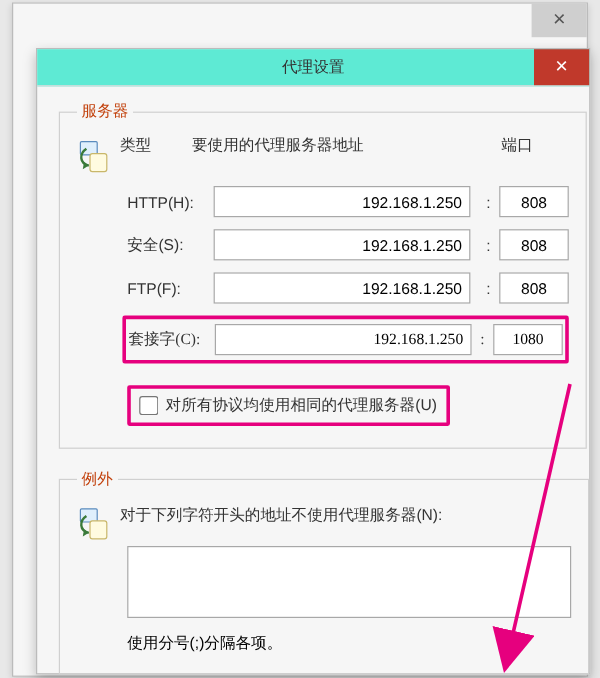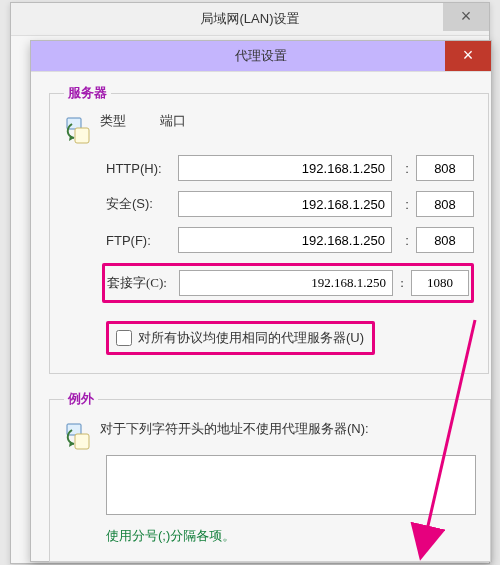--- a/index.html
+++ b/index.html
@@ -3,55 +3,54 @@
 <meta charset="utf-8">
 <style>
   html,body{margin:0;padding:0;font-family:"Microsoft YaHei","Segoe UI",Arial,sans-serif;font-size:13px;color:#333;background:#f0f0f0;}
   .stage{position:relative;width:500px;height:565px;overflow:hidden;background:#e8e8e8;}
   
   .parent{position:absolute;left:10px;top:2px;width:478px;height:560px;background:#f6f6f6;border:1px solid #bbb;box-shadow:0 2px 6px rgba(0,0,0,.15);}
   .parent-title{position:relative;height:32px;line-height:32px;text-align:center;background:#f0f0f0;border-bottom:1px solid #ddd;color:#333;}
   .win-close{position:absolute;top:0;right:0;width:46px;height:28px;background:#cfcfcf;color:#555;text-align:center;line-height:26px;font-size:18px;}
   
   .dialog{position:absolute;left:30px;top:40px;width:460px;height:520px;background:#f6f6f6;border:1px solid #bbb;box-shadow:0 4px 10px rgba(0,0,0,.25);}
-  .dlg-title{position:relative;height:30px;line-height:30px;text-align:center;background:#c4b5fd;border-bottom:1px solid #ddd;}
+  .dlg-title{position:relative;height:30px;line-height:30px;text-align:center;background:#5eead4;border-bottom:1px solid #ddd;}
   .dlg-close{position:absolute;top:0;right:0;width:46px;height:30px;background:#c0392b;color:#fff;text-align:center;line-height:28px;font-size:18px;}
   .dlg-body{padding:12px 18px 0 18px;}
   fieldset{border:1px solid #d0d0d0;padding:10px 14px 16px 14px;margin:0 0 16px 0;}
-  legend{padding:0 4px;color:#a21caf;font-weight:bold;}
+  legend{padding:0 4px;color:#c2410c;}
   .icon-cell{width:36px;vertical-align:top;padding-top:4px;}
   .hdr-row{display:flex;align-items:center;margin-bottom:10px;margin-left:42px;}
   .hdr-type{width:60px;font-family:Liberation Mono, monospace;}
   .hdr-addr{flex:1;padding-left:0;}
   .hdr-port{width:56px;text-align:left;}
   .row{display:flex;align-items:center;margin:6px 0 10px 42px;}
   .lbl{width:72px;}
   .addr{flex:1;}
   .addr input{width:200px;height:22px;border:1px solid #a8a8a8;padding:1px 6px;font-size:13px;font-family:inherit;background:#fff;text-align:right;}
   .colon{width:18px;text-align:center;}
   .port input{width:44px;height:22px;border:1px solid #a8a8a8;padding:1px 6px;font-size:13px;font-family:inherit;background:#fff;text-align:center;}
   .hl{border:3px solid #e6007e;border-radius:2px;padding:4px 2px;margin:4px 0 12px 38px;font-family:Liberation Serif, serif;}
   .hl .lbl{width:72px;margin-left:0;}
   .hl-row{display:flex;align-items:center;}
   .chk-wrap{margin:6px 0 2px 42px;display:inline-flex;align-items:center;border:3px solid #e6007e;padding:3px 8px 3px 3px;border-radius:2px;}
   .chk-wrap input{margin-right:6px;width:16px;height:16px;}
   .except-text{margin:2px 0 8px 42px;}
   .except-area textarea{display:block;margin-left:42px;width:360px;height:50px;border:1px solid #a8a8a8;resize:none;font-family:inherit;font-size:13px;padding:4px;background:#fff;}
-  .hint{margin:12px 0 0 42px;color:#15803d;}
+  .hint{margin:12px 0 0 42px;color:#000000;}
   .topicon{display:flex;}
   
   .arrow{position:absolute;pointer-events:none;}
 </style>
 </head>
 <body>
 
 <div class="stage">
 
   <div class="parent">
-    <div class="parent-title">局域网(LAN)设置</div>
     <div class="win-close">×</div>
   </div>
 
   <div class="dialog">
     <div class="dlg-title">代理设置</div>
     <div class="dlg-close">×</div>
 
     <div class="dlg-body">
 
       <fieldset>
@@ -62,20 +61,21 @@
             <svg width="30" height="30" viewBox="0 0 30 30">
               <rect x="3" y="2" width="14" height="11" rx="1" fill="#dfeffc" stroke="#5a8bbd"></rect>
               <rect x="11" y="12" width="14" height="15" rx="2" fill="#fffbe0" stroke="#c9b76a"></rect>
               <path d="M8 8 C 2 12, 2 20, 10 22" fill="none" stroke="#3a7a3a" stroke-width="2"></path>
               <polygon points="10,22 6,19 5,25" fill="#3a7a3a"></polygon>
             </svg>
           </div>
           <div style="flex:1">
             <div class="hdr-row" style="margin-left:0">
               <div class="hdr-type">类型</div>
+              <div class="hdr-addr">要使用的代理服务器地址</div>
               <div class="hdr-port">端口</div>
             </div>
           </div>
         </div>
 
         <div class="row">
           <div class="lbl">HTTP(H):</div>
           <div class="addr"><input type="text" value="192.168.1.250" style=""></div>
           <div class="colon">:</div>
           <div class="port"><input type="text" value="808" style=""></div>

